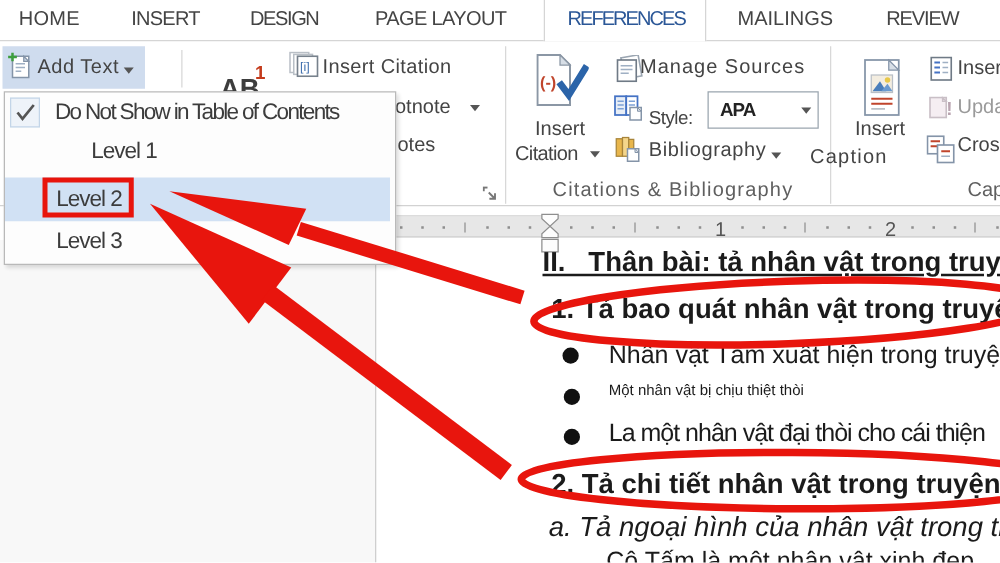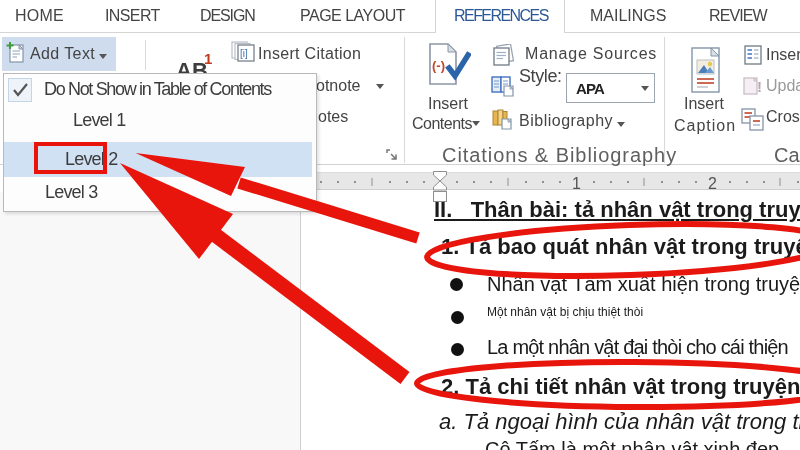--- a/index.html
+++ b/index.html
@@ -1,21 +1,21 @@
 <!DOCTYPE html>
 <html><head>
 <meta charset="utf-8">
 <style>
   html,body{margin:0;padding:0;}
   body{width:800px;height:450px;overflow:hidden;position:relative;background:#fff;
        font-family:"Liberation Sans", sans-serif;}
   .abs{position:absolute;}
   .tab{position:absolute;top:7px;font-size:16px;color:#444;white-space:nowrap;}
   .rlbl{position:absolute;font-size:16px;color:#444;white-space:nowrap;}
-  .glbl{position:absolute;font-size:20px;color:#5f5f5f;white-space:nowrap;}
+  .glbl{position:absolute;font-size:16px;color:#5f5f5f;white-space:nowrap;}
   .sep{position:absolute;width:1px;background:#d8d8d8;}
   .docline{position:absolute;white-space:nowrap;color:#1b1b1b;}
   .mi{position:absolute;font-size:18px;color:#3c3c3c;white-space:nowrap;letter-spacing:-0.8px;}
   .tri{position:absolute;width:0;height:0;border-left:4.5px solid transparent;border-right:4.5px solid transparent;border-top:5px solid #555;}
 </style>
 </head>
 <body>
 
 <div class="abs" style="left:0;top:32px;width:800px;height:1px;background:#d5d5d5;"></div>
 <div class="abs" style="left:435px;top:0;width:130px;height:33px;background:#fff;border-left:1px solid #d5d5d5;border-right:1px solid #d5d5d5;box-sizing:border-box;"></div>
@@ -60,44 +60,44 @@
 
 <div class="sep" style="left:404px;top:37px;height:126px;"></div>
 
 <svg class="abs" style="left:429px;top:43px;" width="42" height="42" viewBox="0 0 42 42">
   <path d="M1 1 L19 1 L27 9 L27 41 L1 41 Z" fill="#fff" stroke="#8b97a5" stroke-width="1.6"></path>
   <path d="M19 1 L27 9 L19 9 Z" fill="#d7dee6" stroke="#8b97a5" stroke-width="1"></path>
   <text x="3" y="27" font-family="Liberation Sans" font-size="13" font-weight="bold" fill="#c0452c">(-)</text>
   <path d="M20 25 L26 33 L39 12" fill="none" stroke="#2b64a9" stroke-width="5.5" stroke-linecap="square" stroke-linejoin="miter"></path>
 </svg>
 <div class="rlbl" style="left:428px;top:95px;">Insert</div>
-<div class="rlbl" style="left:412px;top:115px;letter-spacing:-0.5px;">Contents</div>
+<div class="rlbl" style="left:412px;top:115px;letter-spacing:-0.5px;">Citation</div>
 <div class="tri" style="left:472px;top:121px;"></div>
 
 <svg class="abs" style="left:492px;top:44px;" width="26" height="23" viewBox="0 0 26 23">
   <rect x="6" y="1" width="14" height="17" fill="#fff" stroke="#9aa5b1" stroke-width="1.3" transform="rotate(-10 13 9)"></rect>
   <rect x="2" y="4" width="15" height="17" fill="#fff" stroke="#6f7a86" stroke-width="1.3"></rect>
   <line x1="4.5" y1="8.5" x2="14" y2="8.5" stroke="#9fb0c4" stroke-width="1.2"></line>
   <line x1="4.5" y1="11.5" x2="14" y2="11.5" stroke="#9fb0c4" stroke-width="1.2"></line>
   <line x1="4.5" y1="14.5" x2="11" y2="14.5" stroke="#9fb0c4" stroke-width="1.2"></line>
 </svg>
-<div class="rlbl" style="left:512px;top:45px;letter-spacing:0.8px;padding-left:13px;">Manage Sources</div>
+<div class="rlbl" style="left:512px;top:45px;letter-spacing:0.8px;">Manage Sources</div>
 
 <svg class="abs" style="left:491px;top:76px;" width="25" height="24" viewBox="0 0 25 24">
   <rect x="1" y="1" width="9" height="15" fill="#e8eef6" stroke="#4472c4" stroke-width="1.4"></rect>
   <rect x="10" y="1" width="9" height="15" fill="#fff" stroke="#4472c4" stroke-width="1.4"></rect>
   <line x1="3" y1="5" x2="8" y2="5" stroke="#7da1d6" stroke-width="1.1"></line>
   <line x1="3" y1="8" x2="8" y2="8" stroke="#7da1d6" stroke-width="1.1"></line>
   <line x1="3" y1="11" x2="8" y2="11" stroke="#7da1d6" stroke-width="1.1"></line>
   <line x1="12" y1="5" x2="17" y2="5" stroke="#7da1d6" stroke-width="1.1"></line>
   <line x1="12" y1="8" x2="17" y2="8" stroke="#7da1d6" stroke-width="1.1"></line>
   <path d="M13 10 h9 v10 h-9 z" fill="#fff" stroke="#8494a8" stroke-width="1.2"></path>
   <path d="M19 10 L22 13 L19 13 Z" fill="#d7dee6" stroke="#8494a8" stroke-width="0.8"></path>
 </svg>
-<div class="rlbl" style="left:519px;top:66px;font-size:18px;letter-spacing:-0.4px;">Style:</div>
+<div class="rlbl" style="left:519px;top:86px;font-size:15px;letter-spacing:-0.4px;">Style:</div>
 <div class="abs" style="left:566px;top:73px;width:89px;height:30px;background:#fff;border:1px solid #9aa5af;box-sizing:border-box;"></div>
 <div class="rlbl" style="left:576px;top:80px;font-size:15px;color:#222;font-weight:bold;letter-spacing:-0.8px;">APA</div>
 <div class="tri" style="left:641px;top:86px;"></div>
 
 <svg class="abs" style="left:492px;top:108px;" width="25" height="24" viewBox="0 0 25 24">
   <rect x="1" y="3" width="5" height="14" fill="#e8b64c" stroke="#a8843a" stroke-width="1"></rect>
   <rect x="6" y="2" width="5" height="15" fill="#f4d58a" stroke="#a8843a" stroke-width="1"></rect>
   <rect x="11" y="3.5" width="4" height="13.5" fill="#e8b64c" stroke="#a8843a" stroke-width="1"></rect>
   <path d="M10 11 h9 v10 h-9 z" fill="#fff" stroke="#8494a8" stroke-width="1.2"></path>
   <path d="M16 11 L19 14 L16 14 Z" fill="#d7dee6" stroke="#8494a8" stroke-width="0.8"></path>
@@ -118,21 +118,21 @@
   <path d="M20 1 L28 9 L20 9 Z" fill="#d7dee6" stroke="#8494a8" stroke-width="1"></path>
   <rect x="6" y="13" width="17" height="14" fill="#f3ede0" stroke="#b9bfc6" stroke-width="1"></rect>
   <path d="M7 26 L13 18 L18 26 Z" fill="#4a7ebb"></path>
   <path d="M14 26 L19 20 L23 26 Z" fill="#6a9ad0"></path>
   <circle cx="19" cy="17" r="2.2" fill="#e8c84a"></circle>
   <line x1="6" y1="32" x2="23" y2="32" stroke="#c0452c" stroke-width="1.6"></line>
   <line x1="6" y1="36" x2="23" y2="36" stroke="#c0452c" stroke-width="1.6"></line>
   <line x1="6" y1="40" x2="17" y2="40" stroke="#b9bfc6" stroke-width="1.4"></line>
 </svg>
 <div class="rlbl" style="left:684px;top:95px;">Insert</div>
-<div class="rlbl" style="left:674px;top:117px;letter-spacing:1px;text-align:center;">Caption</div>
+<div class="rlbl" style="left:648px;top:117px;letter-spacing:1px;text-align:center;">Caption</div>
 
 <svg class="abs" style="left:744px;top:45px;" width="20" height="21" viewBox="0 0 20 21">
   <rect x="1" y="1" width="16" height="18" fill="#fff" stroke="#6f7a86" stroke-width="1.3"></rect>
   <line x1="3.5" y1="5" x2="8" y2="5" stroke="#4472c4" stroke-width="1.5"></line>
   <line x1="10" y1="5" x2="14.5" y2="5" stroke="#9fb0c4" stroke-width="1.3"></line>
   <line x1="3.5" y1="9" x2="8" y2="9" stroke="#4472c4" stroke-width="1.5"></line>
   <line x1="10" y1="9" x2="14.5" y2="9" stroke="#9fb0c4" stroke-width="1.3"></line>
   <line x1="3.5" y1="13" x2="8" y2="13" stroke="#4472c4" stroke-width="1.5"></line>
   <line x1="10" y1="13" x2="14.5" y2="13" stroke="#9fb0c4" stroke-width="1.3"></line>
 </svg>
@@ -216,21 +216,21 @@
 <div class="docline" style="left:485px;top:438px;font-size:20px;">Cô Tấm là một nhân vật xinh đẹp</div>
 
 <div class="abs" style="left:3px;top:73px;width:312px;height:137px;background:#fdfdfd;border:1px solid #b9b9b9;box-shadow:2px 2px 3px rgba(0,0,0,0.12);box-sizing:content-box;"></div>
 <div class="abs" style="left:8px;top:78px;width:24px;height:24px;background:#eef3f9;border:1px solid #c3d5e8;box-sizing:border-box;"></div>
 <svg class="abs" style="left:12px;top:83px;" width="17" height="15" viewBox="0 0 17 15">
   <path d="M2 7 L6 12 L15 1" fill="none" stroke="#555" stroke-width="2.2"></path>
 </svg>
 <div class="mi" style="left:44px;top:79px;letter-spacing:-1.34px;">Do Not Show in Table of Contents</div>
 <div class="mi" style="left:45px;top:110px;margin-left:28px;">Level 1</div>
 <div class="abs" style="left:4px;top:142px;width:308px;height:35px;background:#d1e1f4;"></div>
-<div class="mi" style="left:45px;top:149px;margin-left:20px;">Level 2</div>
+<div class="mi" style="left:45px;top:149px;">Level 2</div>
 <div class="abs" style="left:34px;top:142px;width:73px;height:32px;border:4px solid #e8140c;box-sizing:border-box;"></div>
 <div class="mi" style="left:45px;top:182px;">Level 3</div>
 
 <svg class="abs" style="left:0;top:0;z-index:50;pointer-events:none;" width="800" height="450" viewBox="0 0 800 450">
   <ellipse cx="630" cy="250" rx="203" ry="25" fill="none" stroke="#e8150d" stroke-width="6" transform="rotate(-2 630 250)"></ellipse>
   <ellipse cx="634" cy="384.5" rx="217" ry="22.5" fill="none" stroke="#e8150d" stroke-width="6" transform="rotate(0.3 634 384.5)"></ellipse>
   <polygon points="135.5,153 245,167 231,196" fill="#e8150d"></polygon>
   <line x1="239" y1="183" x2="418" y2="238" stroke="#e8150d" stroke-width="11.5"></line>
   <polygon points="120,163 233,214 199,259" fill="#e8150d"></polygon>
   <line x1="214" y1="234" x2="405" y2="378" stroke="#e8150d" stroke-width="15"></line>

